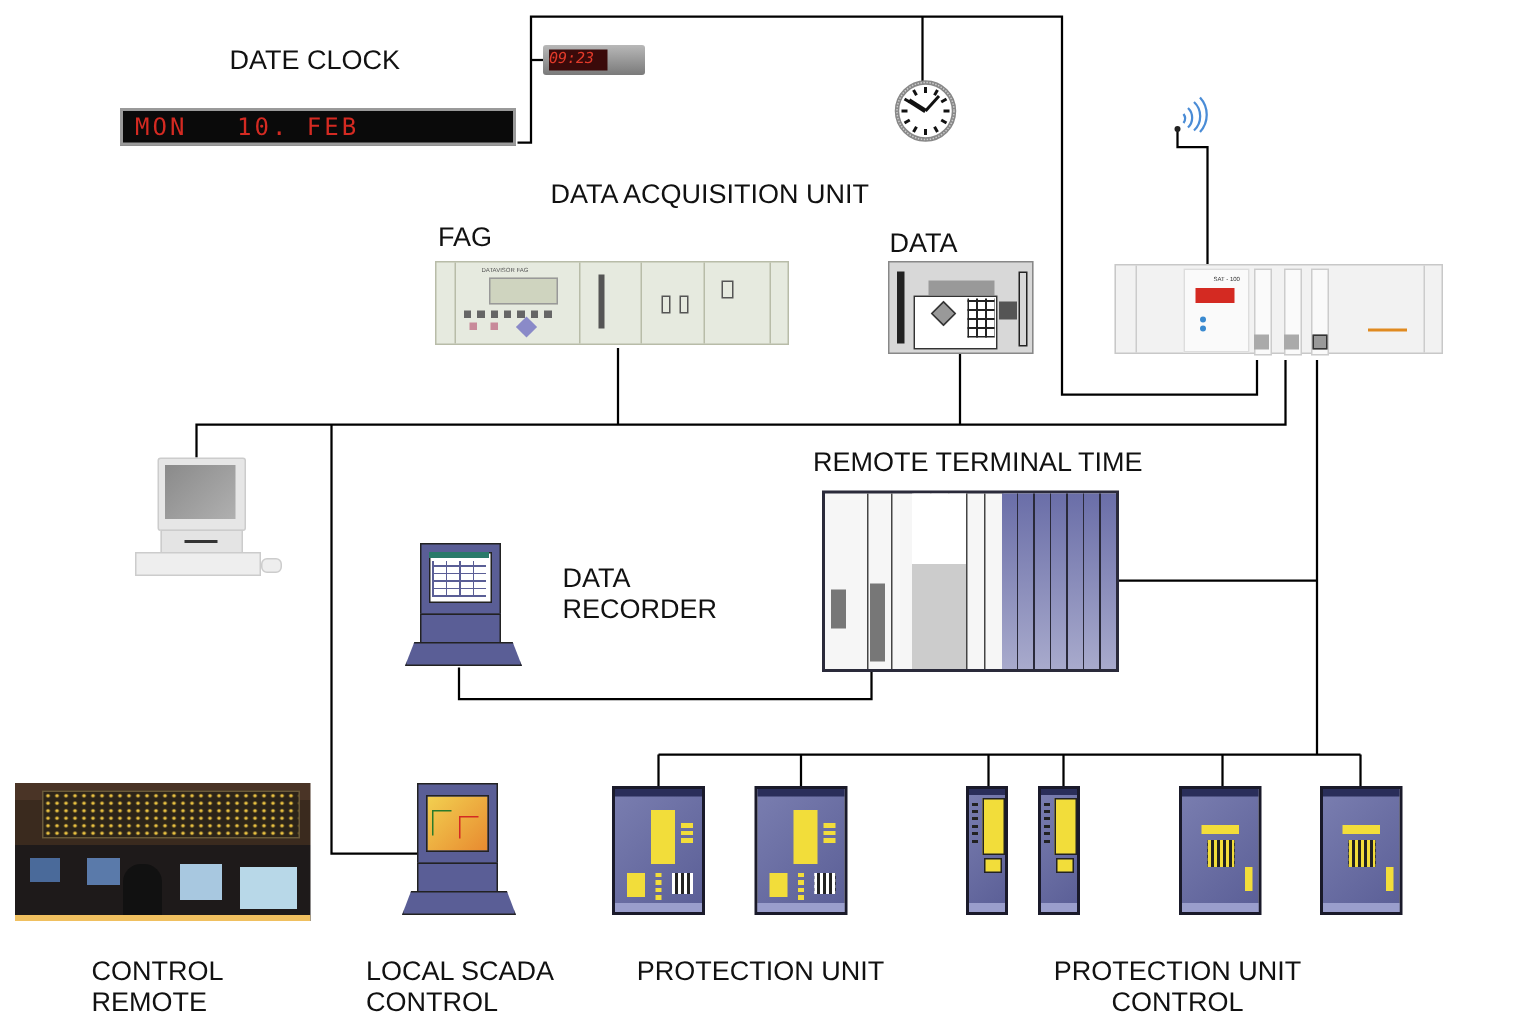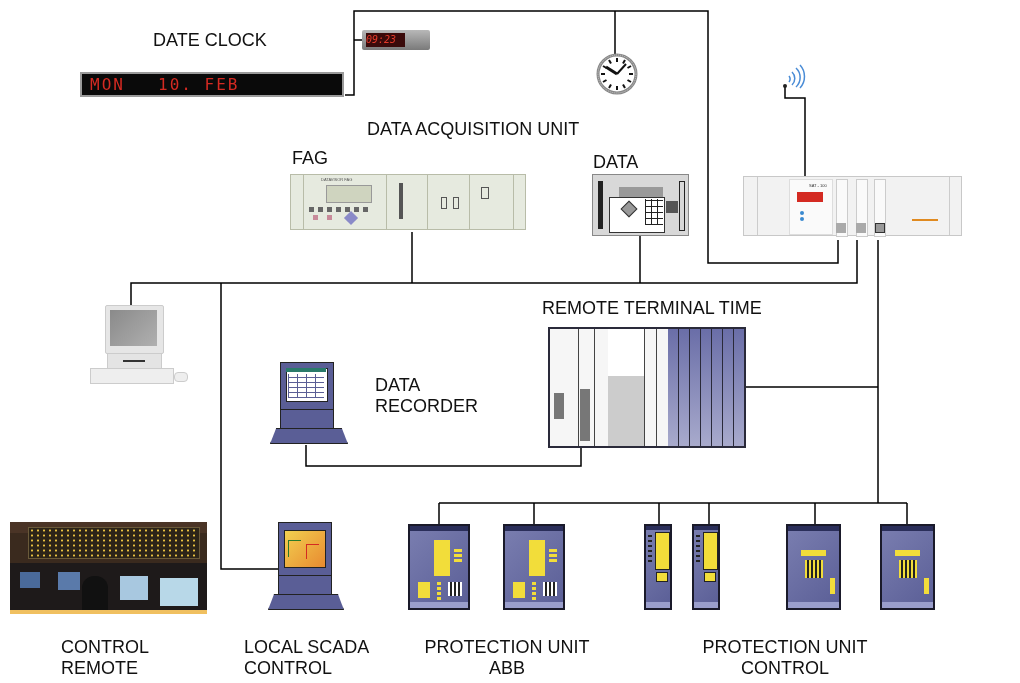--- a/index.html
+++ b/index.html
@@ -56,21 +56,20 @@
 <div class="lbl" style="left:61px;top:637px;">
   <div>CONTROL</div>
   <div>REMOTE</div>
 </div>
 <div class="lbl" style="left:244px;top:637px;">
   <div>LOCAL SCADA</div>
   <div>CONTROL</div>
 </div>
 <div class="lbl c" style="left:412px;top:637px;width:190px;">
   <div>PROTECTION UNIT</div>
-  <div>ABB</div>
 </div>
 <div class="lbl c" style="left:690px;top:637px;width:190px;">
   <div>PROTECTION UNIT</div>
   <div>CONTROL</div>
 </div>
 
 <div class="dev" style="left:80px;top:72px;width:264px;height:25px;background:#0a0a0a;border:2px solid #9a9a9a;box-sizing:border-box;font-family:'DejaVu Sans Mono',monospace;color:#d42a22;font-size:16px;line-height:21px;letter-spacing:2px;">
   <span style="position:absolute;left:8px;">MON</span>
   <span style="position:absolute;left:76px;">10. FEB</span>
 </div>

